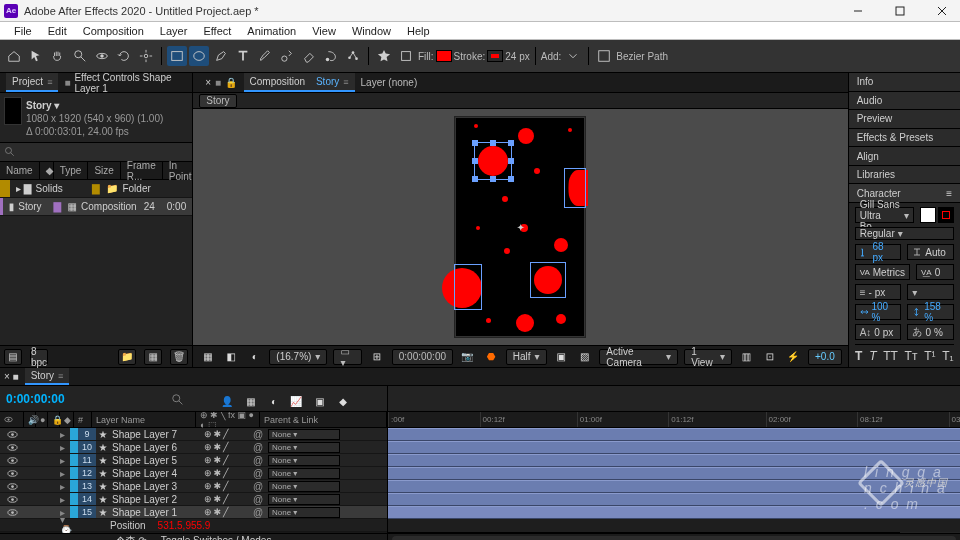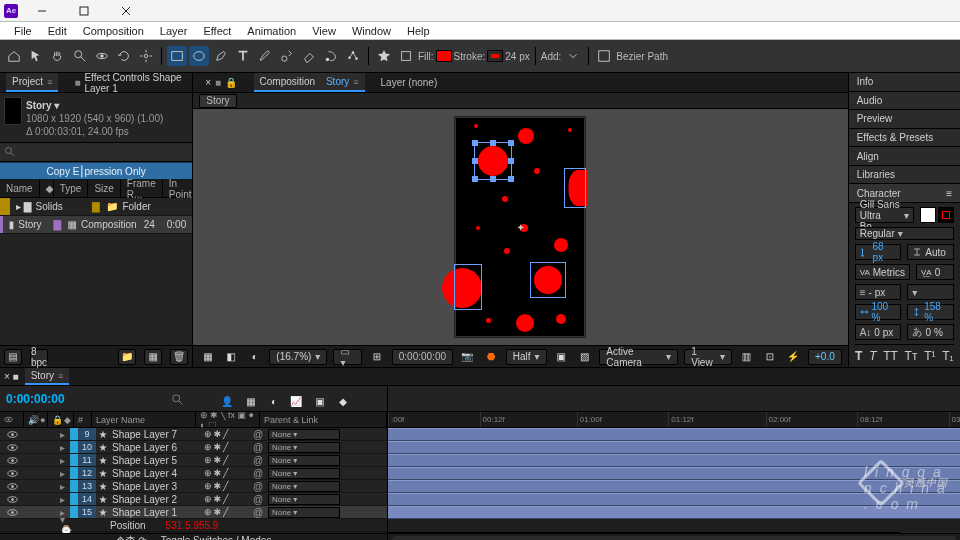--- a/index.html
+++ b/index.html
@@ -41,21 +41,21 @@
   .sep{width:1px;height:18px;background:#000;margin:0 3px}
   .pill{height:18px;background:var(--bg2);border:1px solid #000;border-radius:2px;display:flex;align-items:center;padding:0 6px;color:#bbb;font-size:10px;gap:4px}
   .swatch{width:16px;height:12px;border:1px solid #000}
   .toolbar-right{margin-left:auto;display:flex;align-items:center;gap:6px}
   .lbl{color:#bbb;font-size:10px}
   .search{height:20px;background:var(--bg2);border:1px solid #000;border-radius:2px;display:flex;align-items:center;padding:0 6px;gap:6px;width:120px}
   .search input{background:transparent;border:0;outline:0;color:#ccc;width:90px}
   
   .main{display:flex;height:calc(540px - 22px - 18px - 26px - 180px)}
   .panel{background:var(--bg1);border-right:1px solid #000;display:flex;flex-direction:column;min-width:0}
-  .panel-tabs{height:20px;background:var(--bg0);display:flex;align-items:center;gap:10px;padding-left:6px;border-bottom:1px solid #000}
+  .panel-tabs{height:20px;background:var(--bg0);display:flex;align-items:center;padding-left:6px;border-bottom:1px solid #000}
   .ptab{color:#bbb;font-size:10px;padding:0 6px;height:100%;display:flex;align-items:center;gap:4px}
   .ptab.active{background:var(--bg2);border-bottom:2px solid var(--accent)}
   .ptab .x{color:#888;font-size:9px}
   
   .proj{width:260px}
   .proj-head{padding:6px 8px 4px 26px;line-height:1.3;color:#bbb}
   .proj-head .thumb{position:absolute;width:18px;height:28px;background:#000;border:1px solid #333;margin-left:-22px;margin-top:-2px}
   .proj-search{height:20px;background:var(--bg2);border-top:1px solid #000;border-bottom:1px solid #000;display:flex;align-items:center;padding:0 4px;gap:6px}
   .proj-search svg{width:12px;height:12px;color:#888}
   .copy-strip{height:18px;background:var(--highlight);display:flex;align-items:center;justify-content:center;color:#e8f1fa;font-size:10px;border-top:1px solid #1a3b55;border-bottom:1px solid #0b1a27}
@@ -110,21 +110,21 @@
   .trow .num{width:18px;text-align:center;background:#2a4a6a;height:100%;line-height:13px;color:#cde;font-size:9px}
   .trow .star{width:14px;text-align:center;color:#ccc}
   .trow .name{flex:0 0 90px;padding-left:2px;overflow:hidden;white-space:nowrap}
   .trow .sw{width:52px;display:flex;gap:2px;padding-left:4px}
   .trow .sw span{font-size:9px;color:#bbb}
   .trow .par{width:88px;display:flex;align-items:center;gap:4px}
   .trow .par .link{width:12px;text-align:center;color:#999}
   .trow .par .none{flex:1;height:11px;background:var(--bg2);border:1px solid #000;font-size:8px;line-height:9px;padding-left:3px;color:#aaa}
   .trow.pos{background:#1e1e1e}
   .trow.pos .pname{color:#ccc;padding-left:40px}
-  .trow.pos .pval{color:var(--red);padding-left:20px}
+  .trow.pos .pval{color:var(--red);padding-left:12px}
   .trow.expr{background:#181818}
   .trow.expr .pname{padding-left:56px;color:#999}
   .tl-footer{height:14px;background:var(--bg0);border-top:1px solid #000;display:flex;align-items:center;justify-content:center;color:#999;font-size:9px;gap:14px}
   .tl-right{flex:1;display:flex;flex-direction:column;position:relative;min-width:0}
   .ruler{height:16px;background:var(--bg0);border-bottom:1px solid #000;position:relative}
   .ruler .tick{position:absolute;top:0;height:100%;border-left:1px solid #333;color:#888;font-size:8px;padding-left:2px;line-height:16px}
   .tracks{flex:1;position:relative;background:var(--bg1);overflow:hidden}
   .track{position:absolute;left:0;right:0;height:13px;background:var(--track);border-bottom:1px solid #3a4668;border-top:1px solid #8a9acc}
   .track.sel{background:#7a8ac0}
   .greenbar{position:absolute;top:0;left:0;right:60px;height:2px;background:var(--green)}
@@ -138,20 +138,21 @@
   .wmlogo{width:34px;height:34px;border:3px solid rgba(255,255,255,.55);transform:rotate(45deg);border-radius:4px}
   .ico{width:12px;height:12px}
 </style>
 </head>
 <body>
 
 <div class="ae">
 
   <div class="titlebar">
     <div class="logo">Ae</div>
+    <div class="title">Adobe After Effects 2020 - Untitled Project.aep *</div>
     <div class="winbtn">
         <svg viewBox="0 0 10 10">
           <path d="M1 5h8" stroke="#222" stroke-width="1"></path>
         </svg>
       </div>
     <div class="winbtn">
         <svg viewBox="0 0 10 10">
           <rect x="1" y="1" width="8" height="8" fill="none" stroke="#222"></rect>
         </svg>
       </div>
@@ -315,21 +316,20 @@
         <div style="font-weight:600">Story ▾</div>
         <div style="color:#999">1080 x 1920  (540 x 960) (1.00)</div>
         <div style="color:#999">Δ 0:00:03:01, 24.00 fps</div>
       </div>
       <div class="proj-search">
         <svg viewBox="0 0 16 16">
             <circle cx="6" cy="6" r="4" fill="none" stroke="#888"></circle>
             <path d="M9 9l4 4" stroke="#888"></path>
           </svg>
       </div>
-      <div class="copy-strip">Copy E⎮pression Only</div>
       <div class="grid-head">
         <div class="gh" style="width:86px">Name</div>
         <div class="gh" style="width:14px">◆</div>
         <div class="gh" style="width:58px">Type</div>
         <div class="gh" style="width:34px">Size</div>
         <div class="gh" style="width:44px">Frame R...</div>
         <div class="gh" style="flex:1">In Point</div>
       </div>
       <div class="proj-rows">
         <div class="prow">

